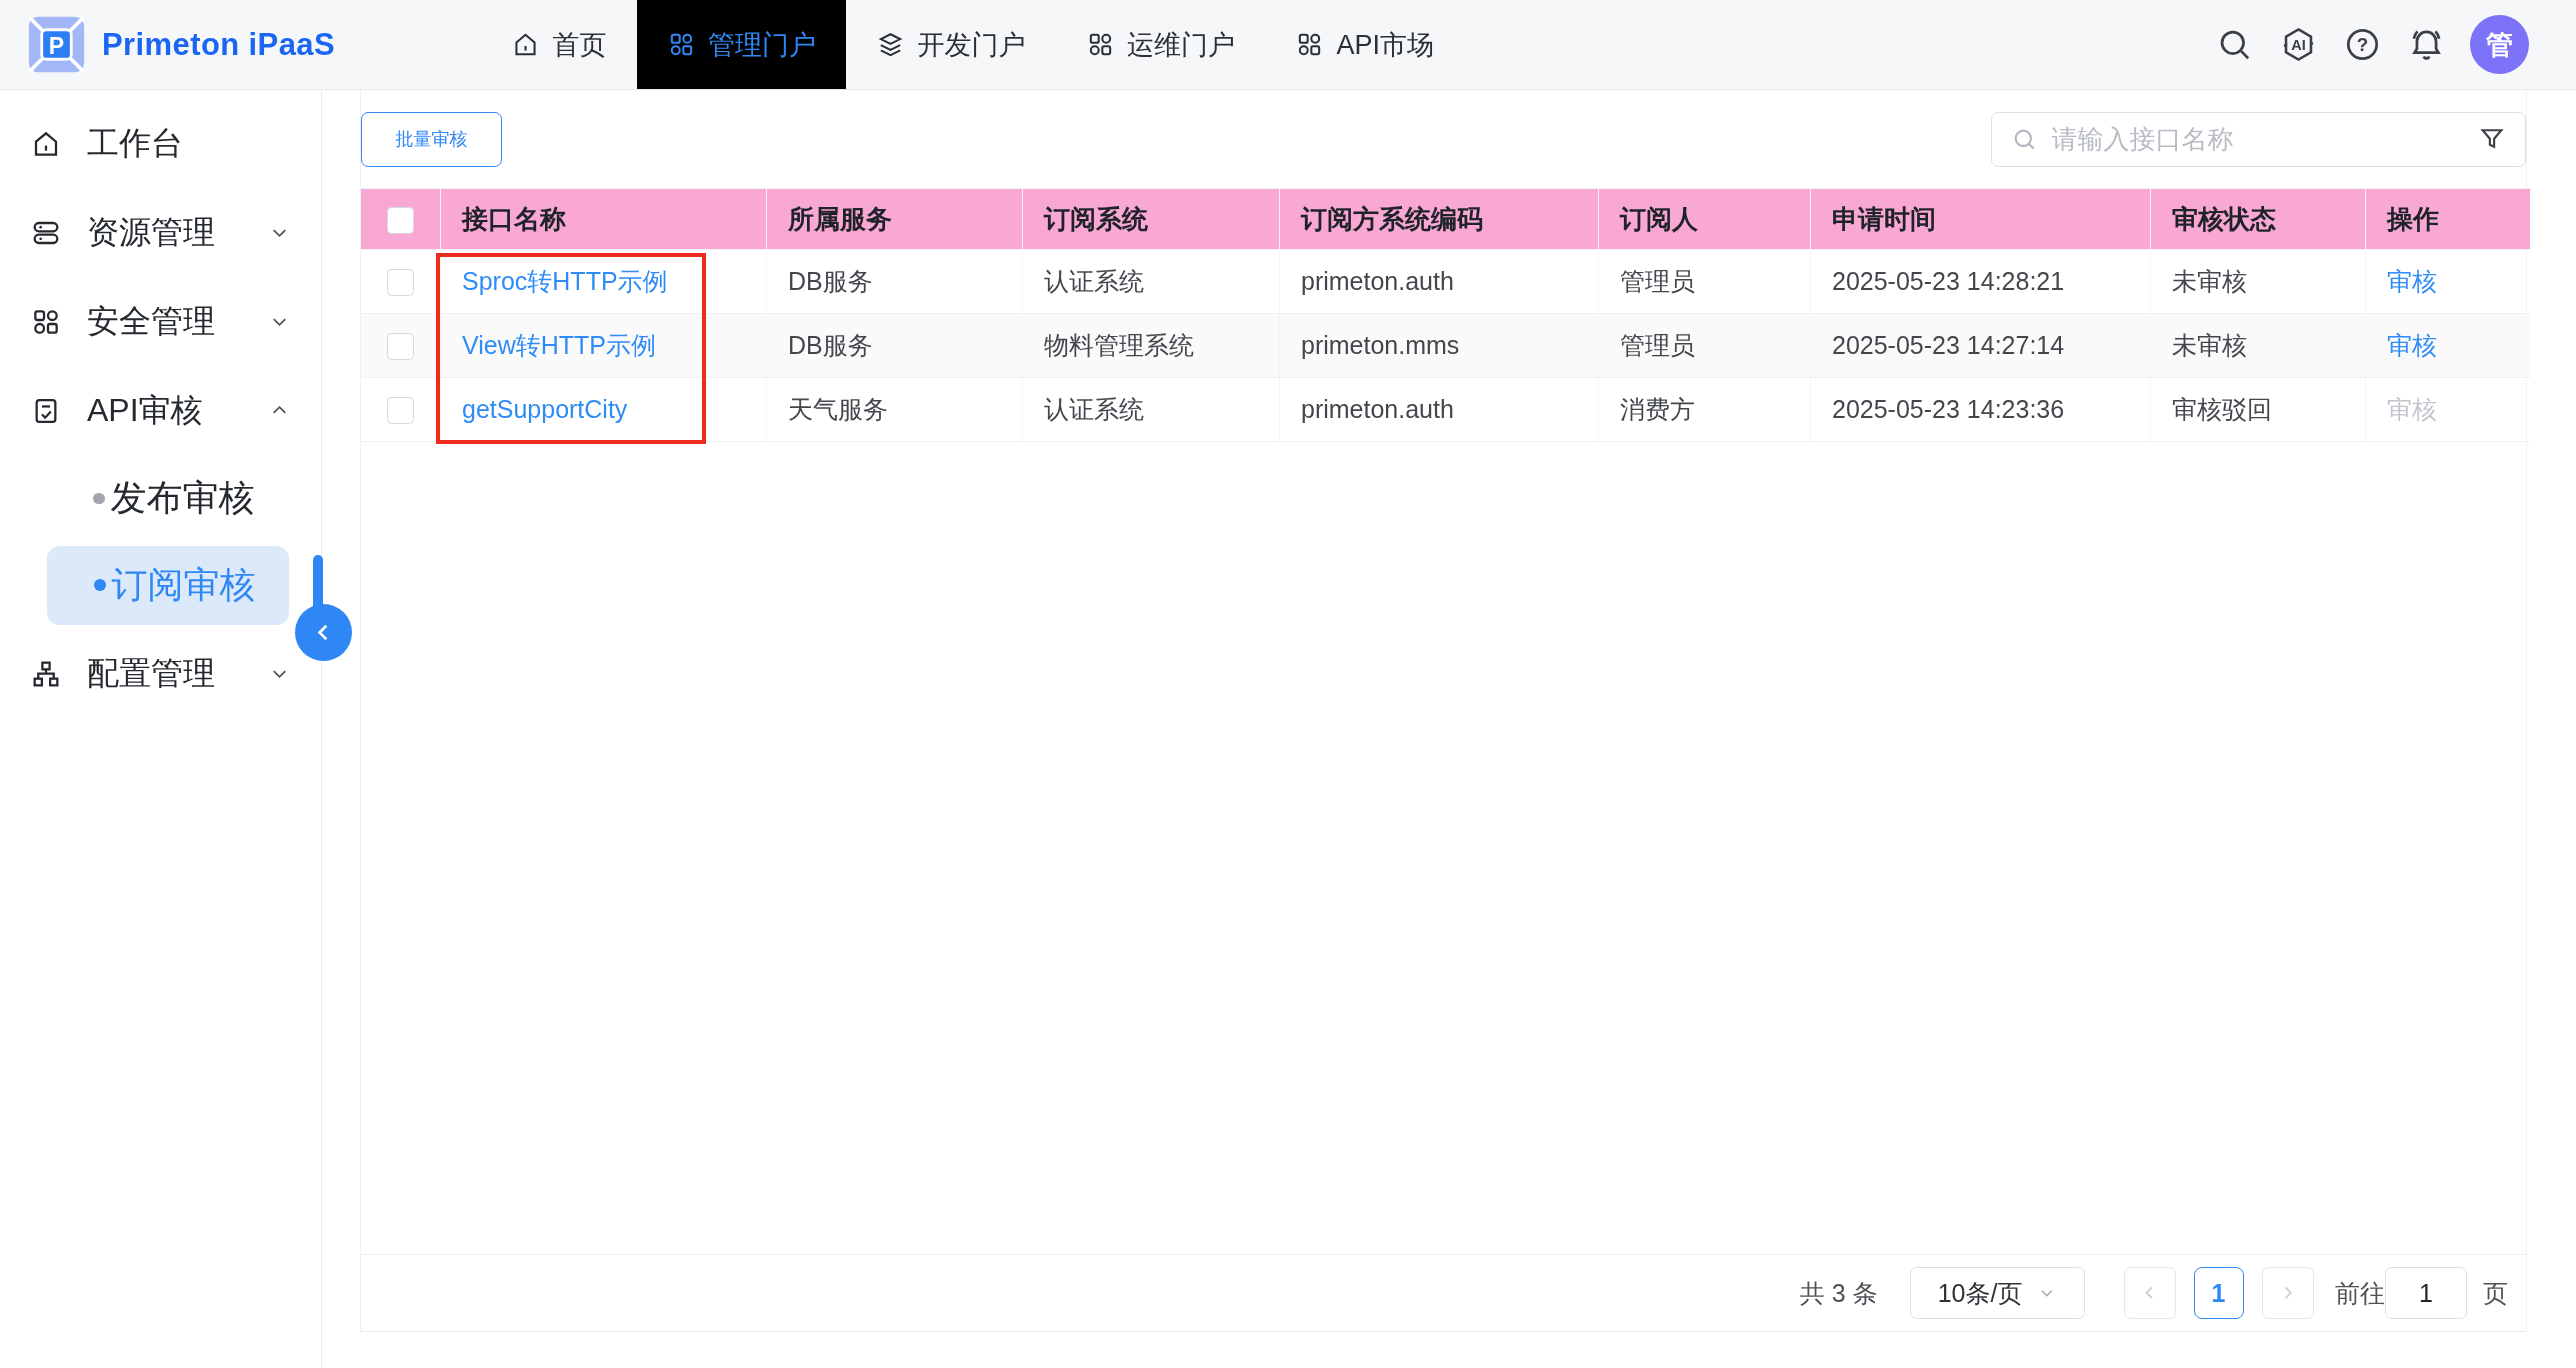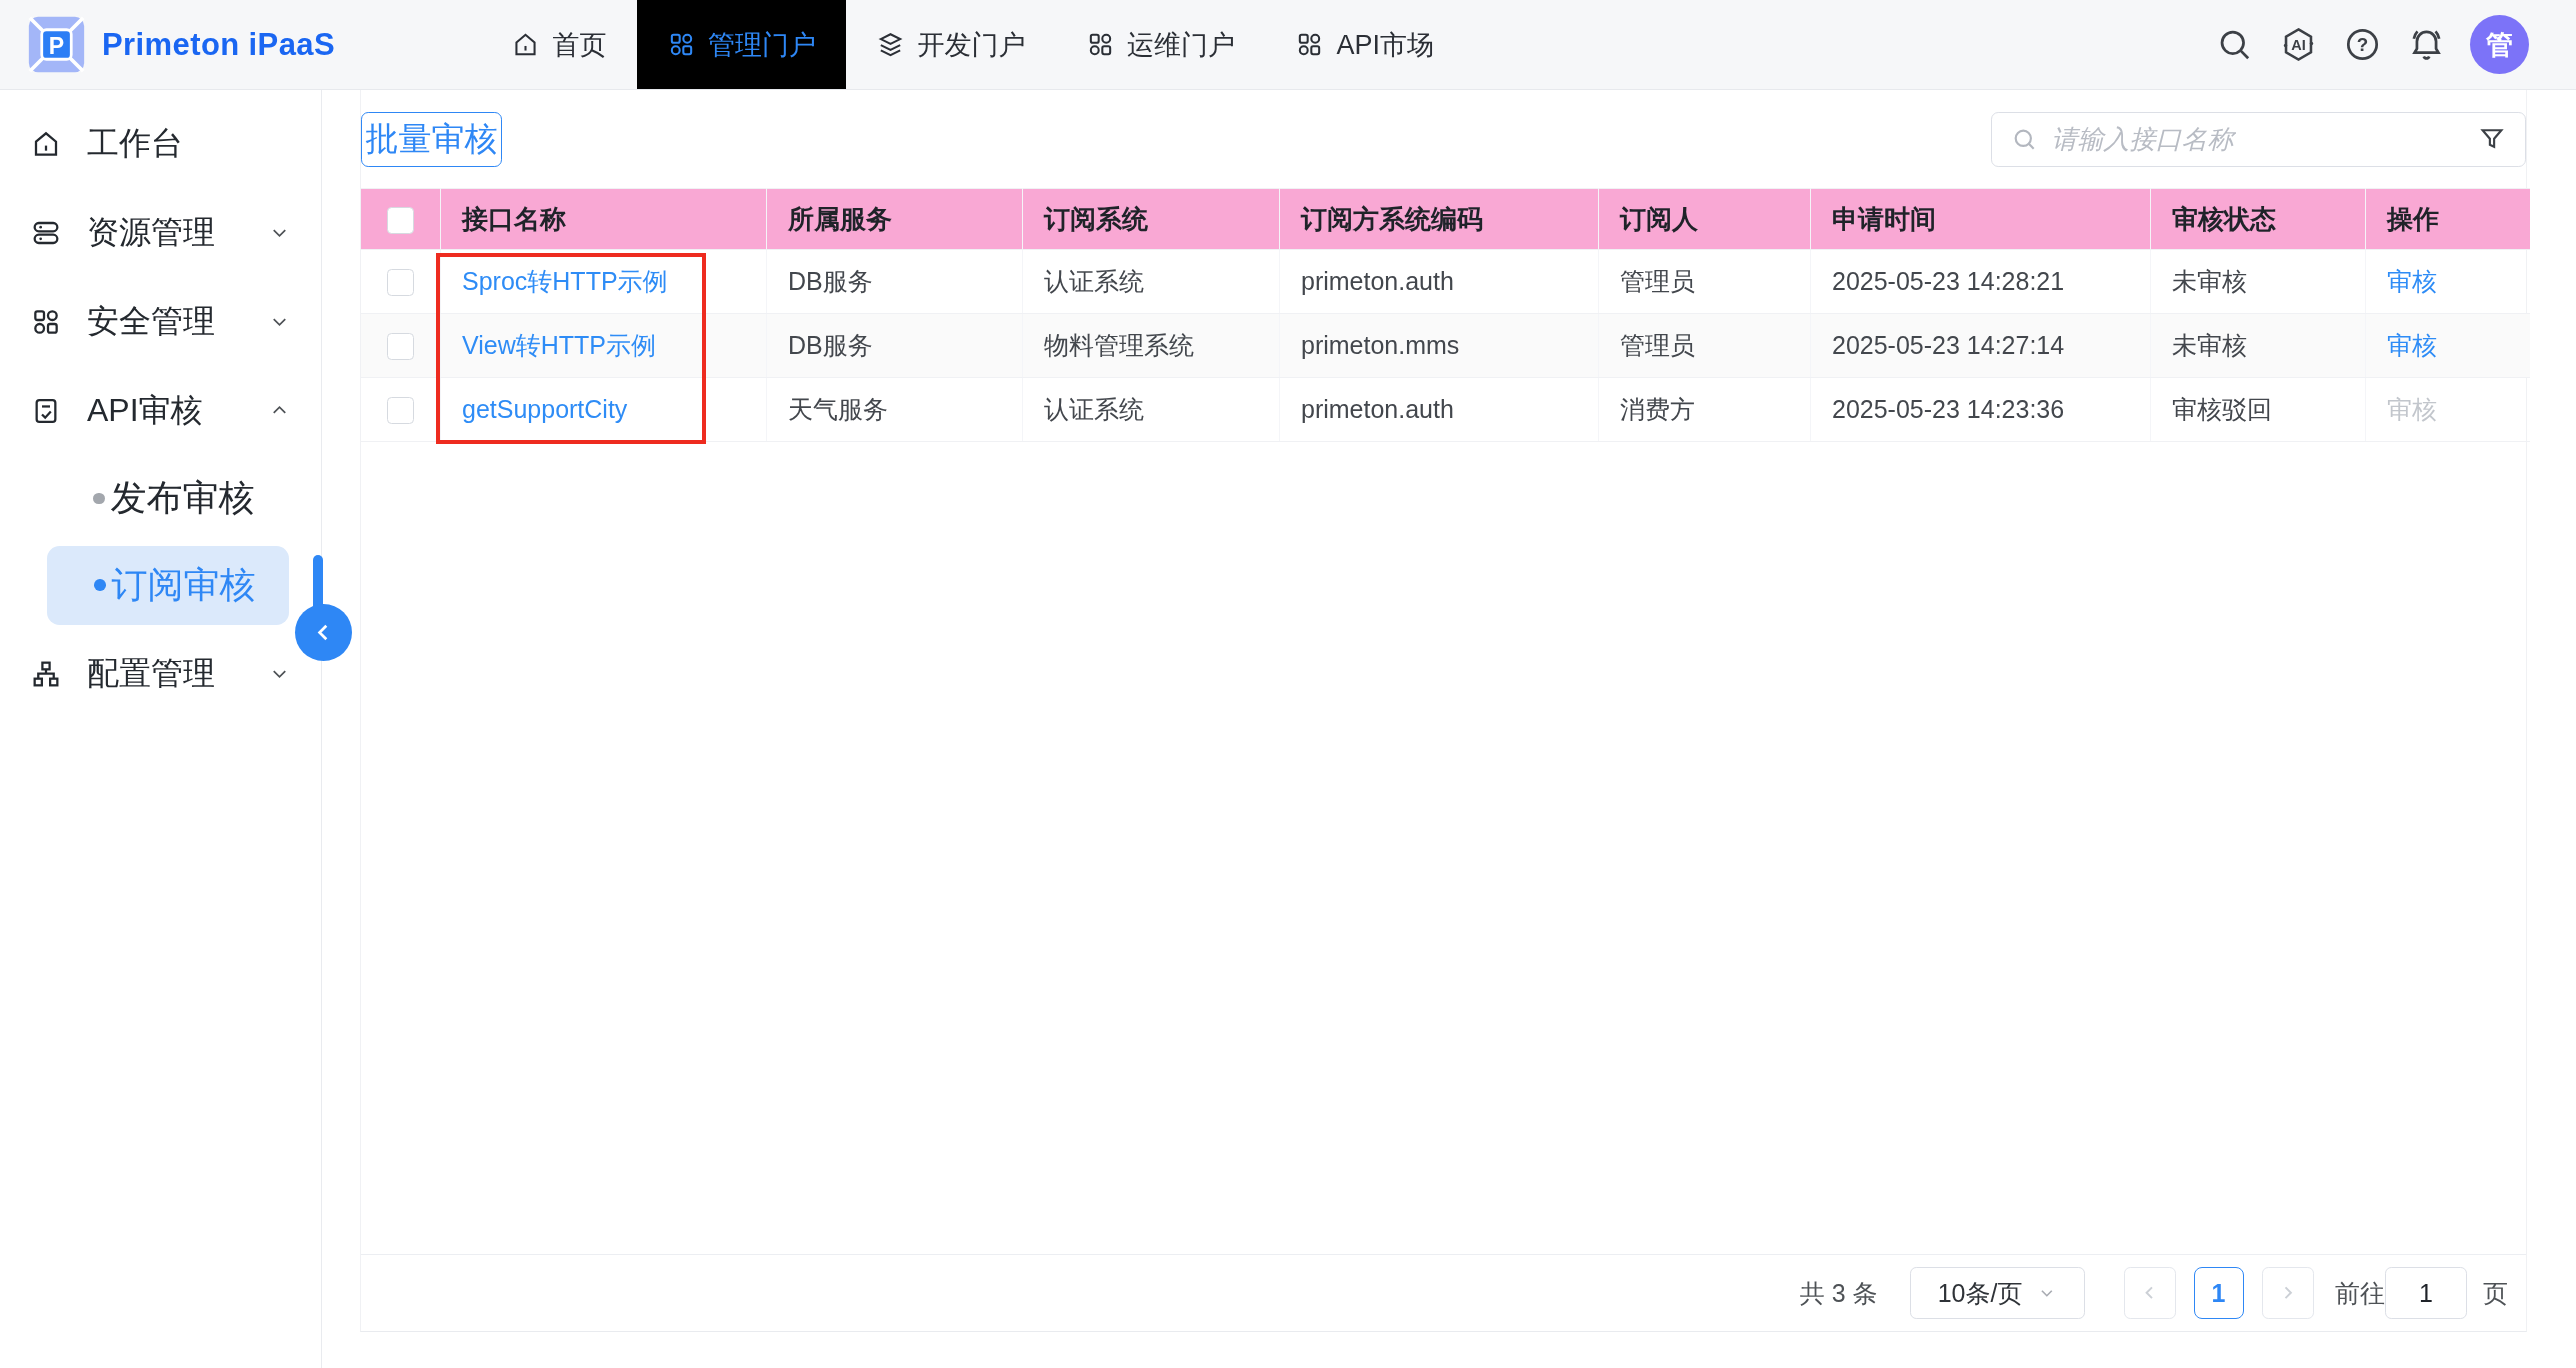--- a/index.html
+++ b/index.html
@@ -71,32 +71,32 @@
 
   
   .content {
     position:absolute; left:360px; top:90px; width:2167px; height:1242px;
     background:#fff; border-left:0.9px solid #f0f1f4; border-right:0.9px solid #f0f1f4;
     border-bottom:0.9px solid #e9ebef;
   }
   .btn-batch {
     position:absolute; left:0px; top:21.5px; width:141px; height:55px;
     background:#fff; border:1.8px solid #2e87f5; border-radius:7.2px;
-    color:#2e87f5; font-size:33px; display:flex; align-items:center; justify-content:center;
+    color:#2e87f5; font-size:18px; display:flex; align-items:center; justify-content:center;
     cursor:pointer; font-family:inherit;
   }
   .search-wrap {
     position:absolute; right:0px; top:21.5px; width:535px; height:55px;
     background:#fff; border:0.9px solid #dcdfe6; border-radius:7.2px;
     display:flex; align-items:center; padding:0 18px; gap:12.5px;
   }
   .search-wrap .sic { width:29px; height:29px; color:#b3b7bf; flex:none; }
   .search-wrap input {
     border:none; outline:none; flex:1; font-size:26px; color:#7f1d1d;
-    font-family:inherit; background:transparent; min-width:0;font-style:italic;
+    font-family:inherit; background:transparent; min-width:0;
   }
   .search-wrap input::placeholder { color:#b8bcc4; }
   .search-wrap .fic { width:30px; height:30px; color:#3c4046; flex:none; cursor:pointer; }
 
   
   table.grid {
     position:absolute; left:0; top:98px; width:2167px;
     border-collapse:collapse; table-layout:fixed;
     border-top:0.9px solid #f0f1f4;
   }

